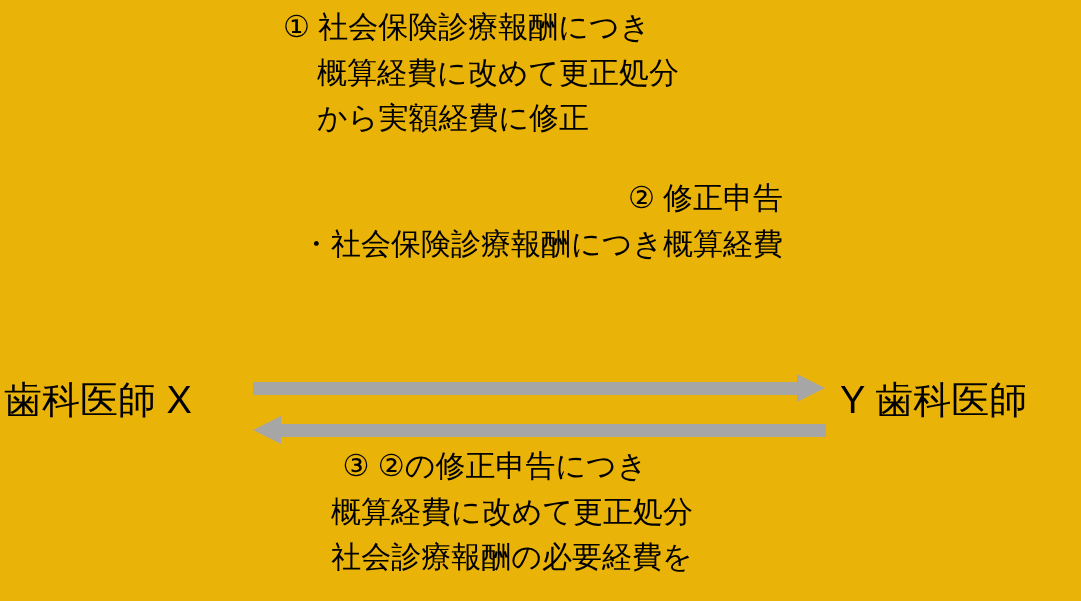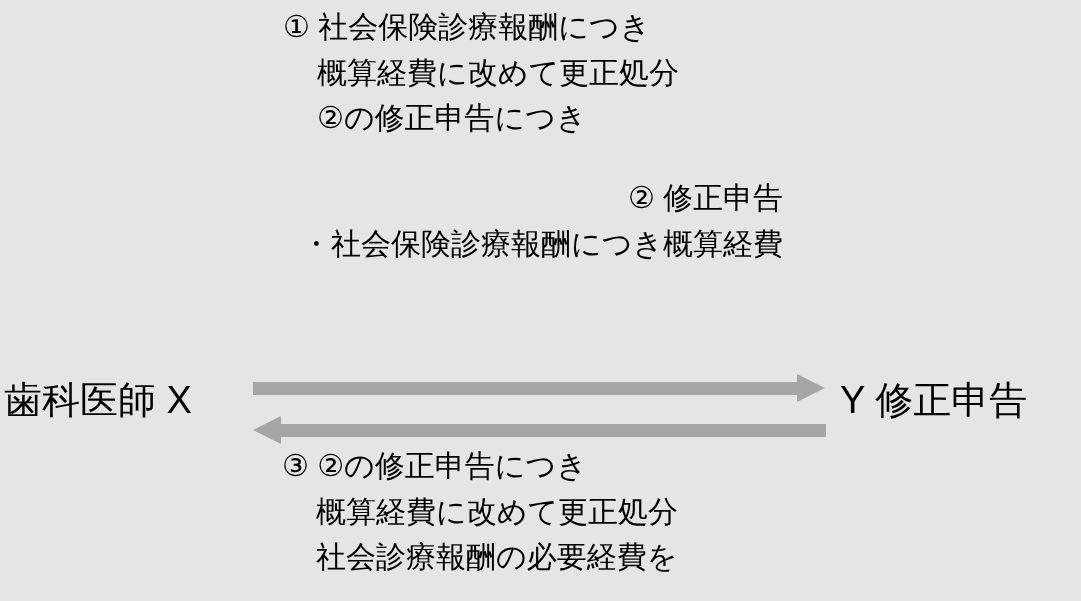--- a/index.html
+++ b/index.html
@@ -8,21 +8,21 @@
     background: #ffffff;
   }
   body {
     font-family: "Liberation Sans", "DejaVu Sans", sans-serif;
     color: #000000;
   }
   #canvas {
     position: relative;
     width: 1081px;
     height: 601px;
-    background: #e5e5e5;
+    background: #eab308;
     overflow: hidden;
   }
 
   .text-block {
     position: absolute;
     line-height: 1.52;
     font-size: 30px;
     white-space: nowrap;
     color: #000000;
   }
@@ -70,41 +70,41 @@
   }
 </style>
 </head>
 <body>
 
 <div id="canvas">
 
   <div class="text-block" style="left: 283px; top: 4px;">
     <span class="text-line">① 社会保険診療報酬につき</span>
     <span class="text-line indent-1">概算経費に改めて更正処分</span>
-    <span class="text-line indent-1">②の修正申告につき</span>
+    <span class="text-line indent-1">から実額経費に修正</span>
   </div>
 
   <div class="text-block" style="left: 283px; top: 175px; text-align: right;">
     <span class="text-line">② 修正申告</span>
     <span class="text-line indent-bullet">・社会保険診療報酬につき概算経費</span>
   </div>
 
   <div class="party" style="left: 4px; top: 375px;">歯科医師 X</div>
 
-  <div class="party" style="left: 840px; top: 375px;">Y 修正申告</div>
+  <div class="party" style="left: 840px; top: 375px;">Y 歯科医師</div>
 
   <div class="arrow-row" style="left: 253px; top: 382px; width: 572px;">
     <div class="arrow-shaft" style="left: 0px; width: 545px;"></div>
     <div class="arrow-head right" style="left: 544px;"></div>
   </div>
 
   <div class="arrow-row" style="left: 253px; top: 424px; width: 572px;">
     <div class="arrow-shaft" style="left: 28px; width: 545px;"></div>
     <div class="arrow-head left" style="left: 0px;"></div>
   </div>
 
-  <div class="text-block" style="left: 282px; top: 443px;">
+  <div class="text-block" style="left: 297px; top: 443px; text-align: center;">
     <span class="text-line">③ ②の修正申告につき</span>
     <span class="text-line indent-1">概算経費に改めて更正処分</span>
     <span class="text-line indent-1">社会診療報酬の必要経費を</span>
   </div>
 
 </div>
 
 </body></html>

